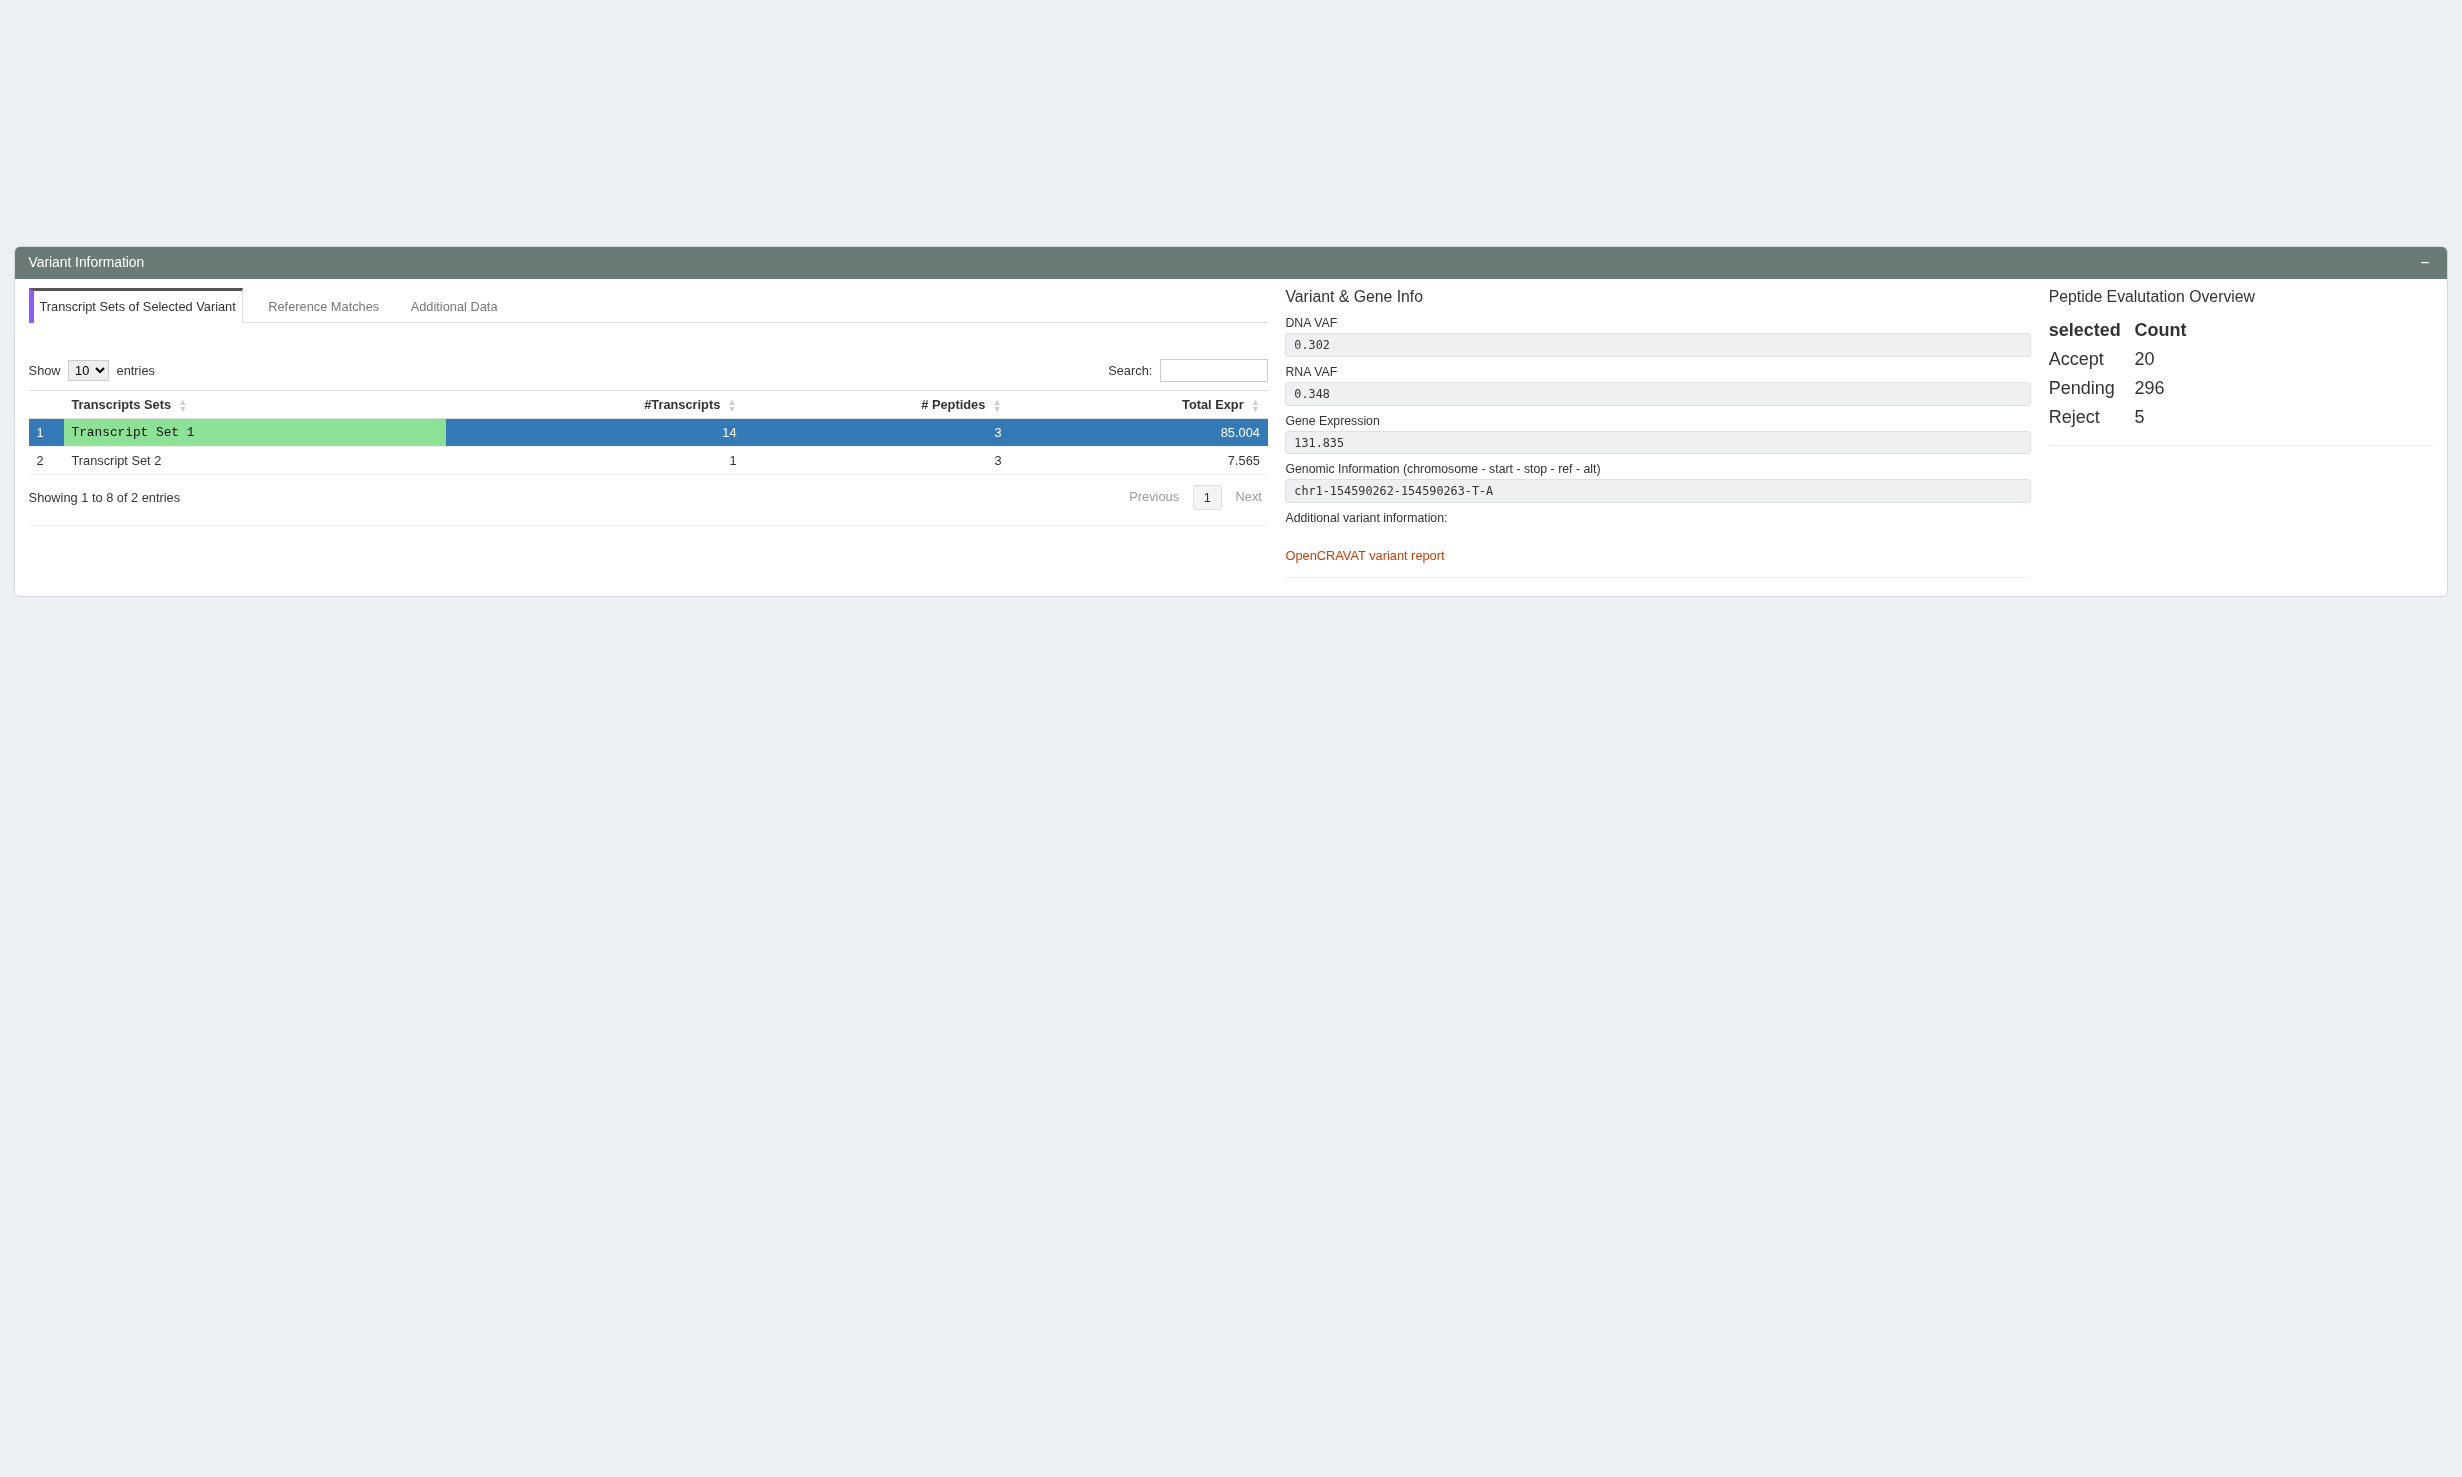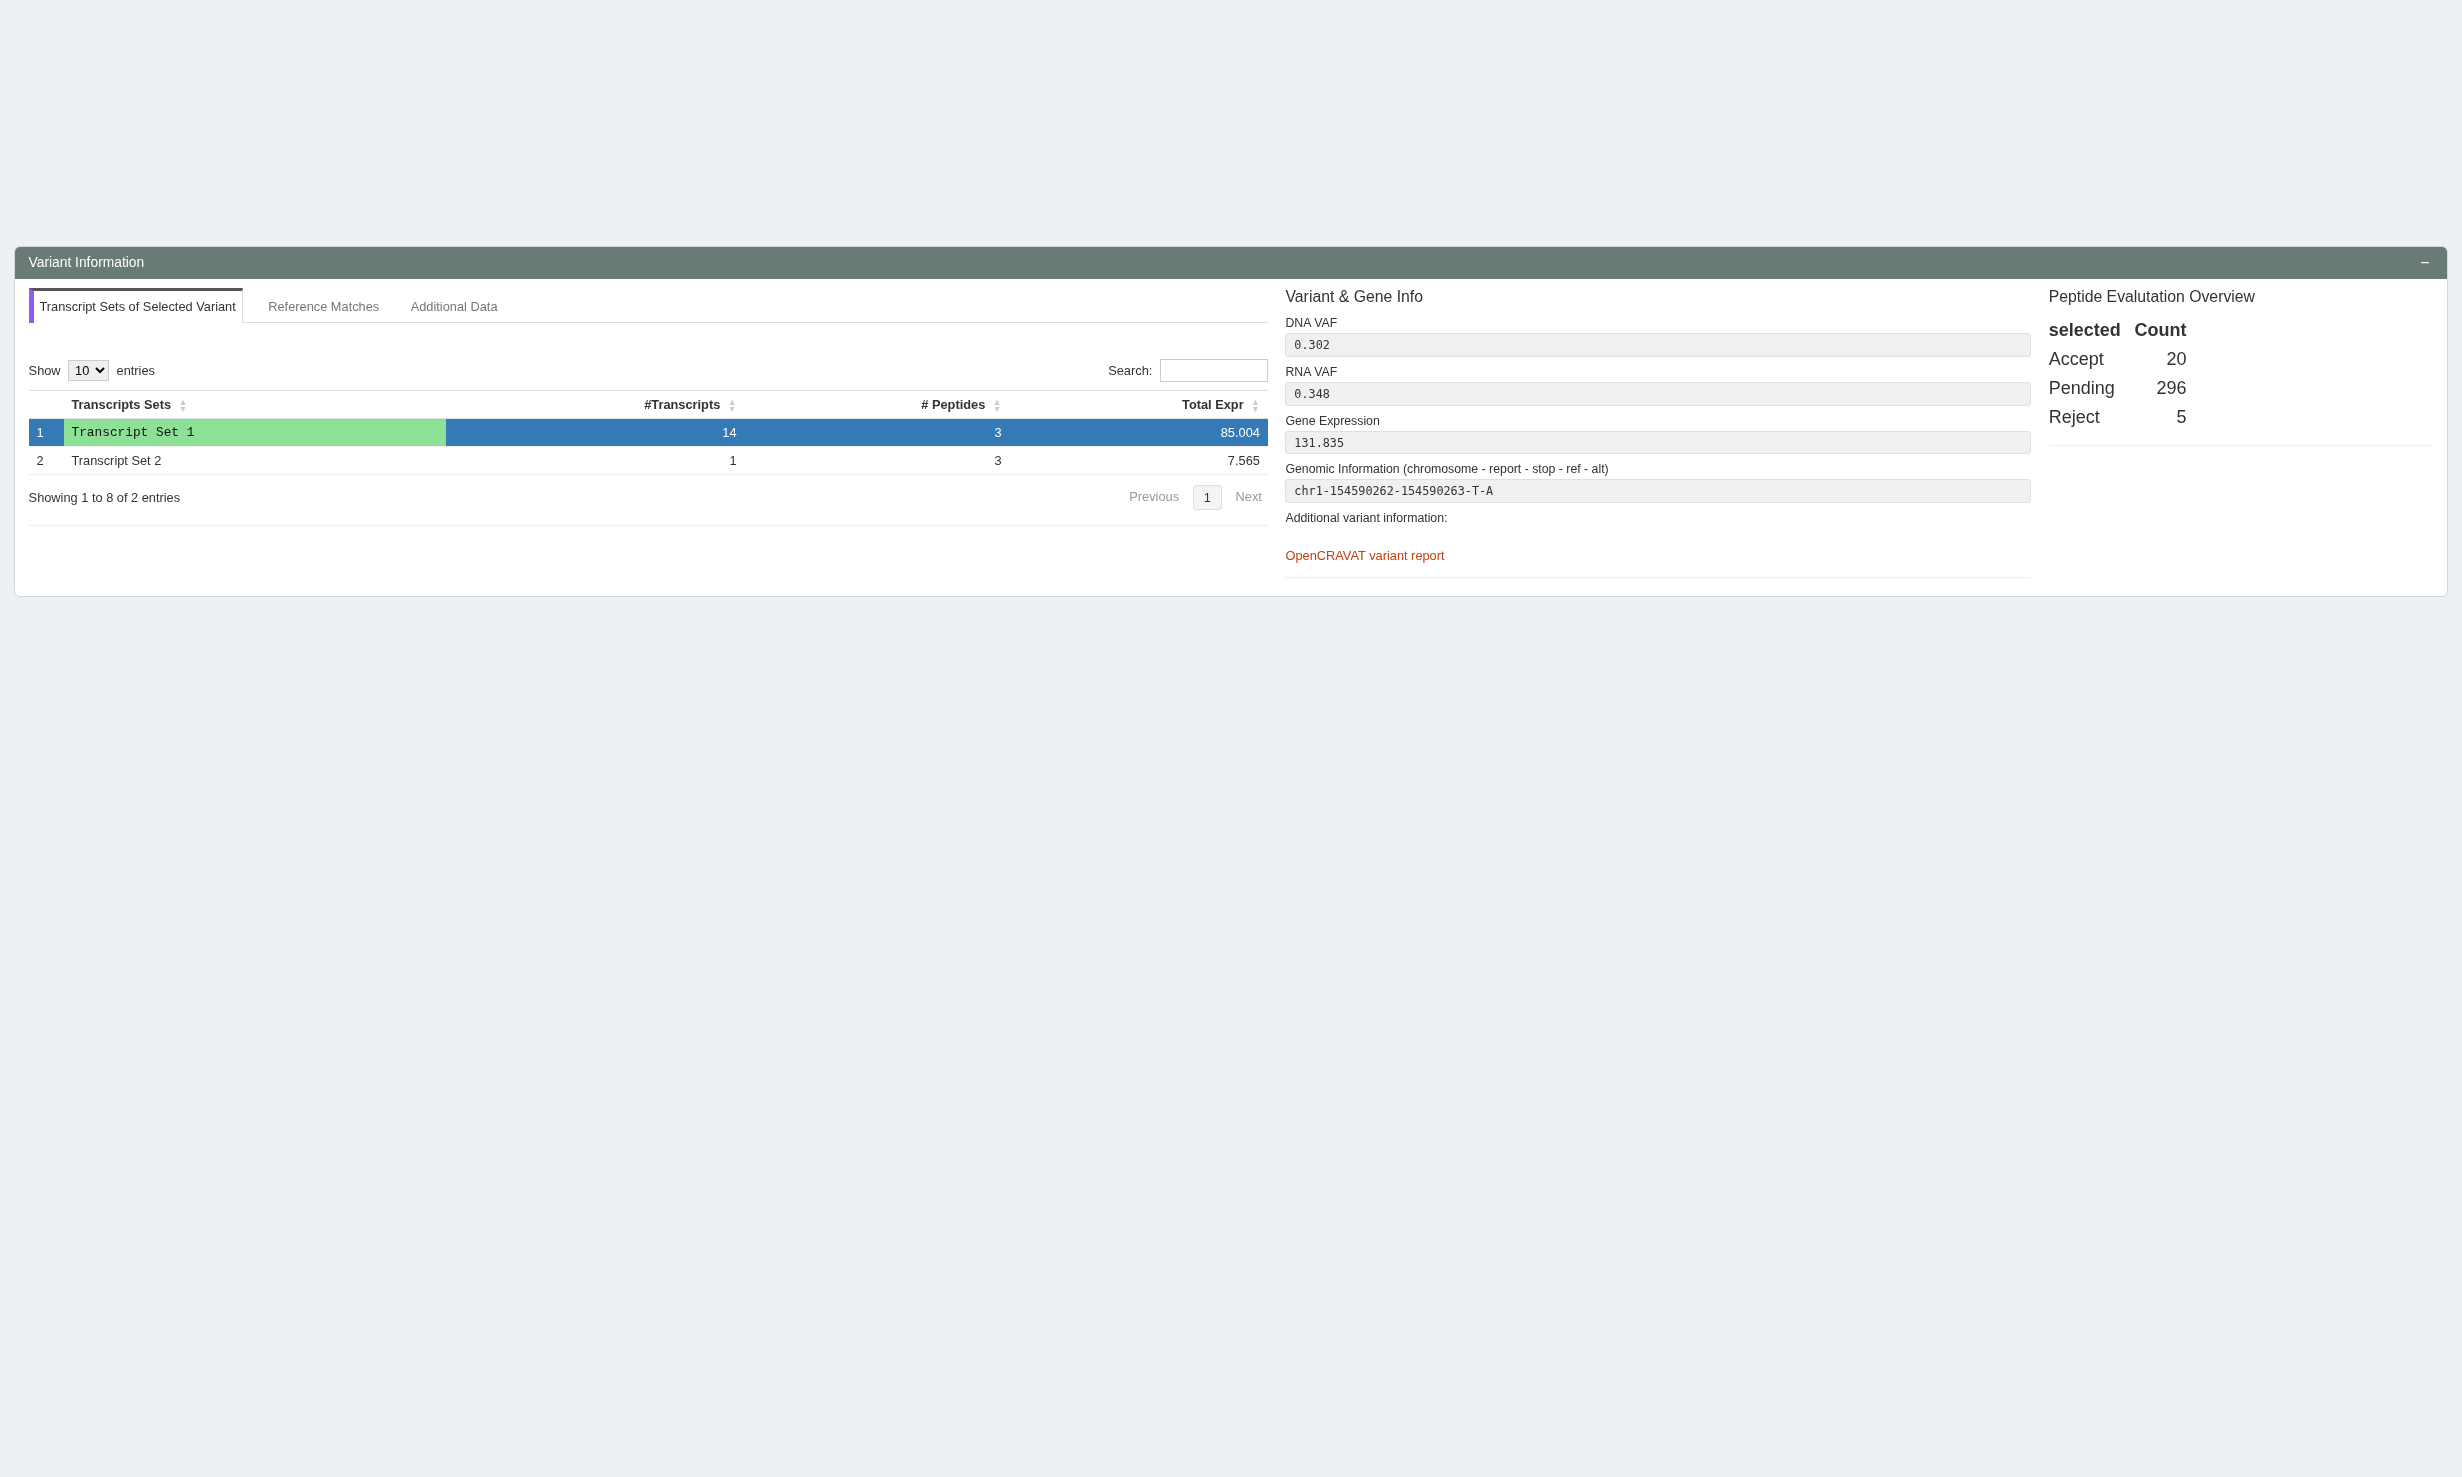--- a/index.html
+++ b/index.html
@@ -187,21 +187,21 @@
   }
   table.overview th {
     text-align: left;
     font-weight: 600;
     padding: 3.9px 13.8px 3.9px 0;
   }
   table.overview th.r { text-align: right; padding-right: 0; }
   table.overview td {
     padding: 3.9px 13.8px 3.9px 0;
   }
-  table.overview td.r { text-align: right; padding-right: 0; }
+  table.overview td.r { text-align: left; padding-right: 0; }
 </style>
 </head>
 <body>
 
 <div class="panel">
   <div class="panel-header">
     <span>Variant Information</span>
     <span class="collapse-btn">−</span>
   </div>
 
@@ -298,21 +298,21 @@
 
       <div class="field-label">DNA VAF</div>
       <div class="field-box">0.302</div>
 
       <div class="field-label">RNA VAF</div>
       <div class="field-box">0.348</div>
 
       <div class="field-label">Gene Expression</div>
       <div class="field-box">131.835</div>
 
-      <div class="field-label">Genomic Information (chromosome - report - stop - ref - alt)</div>
+      <div class="field-label">Genomic Information (chromosome - start - stop - ref - alt)</div>
       <div class="field-box">chr1-154590262-154590263-T-A</div>
 
       <div class="field-label">Additional variant information:</div>
       <a class="link">OpenCRAVAT variant report</a>
 
       <div class="hr-line"></div>
     </div>
 
     <div class="col-right">
       <div class="section-title">Peptide Evalutation Overview</div>

